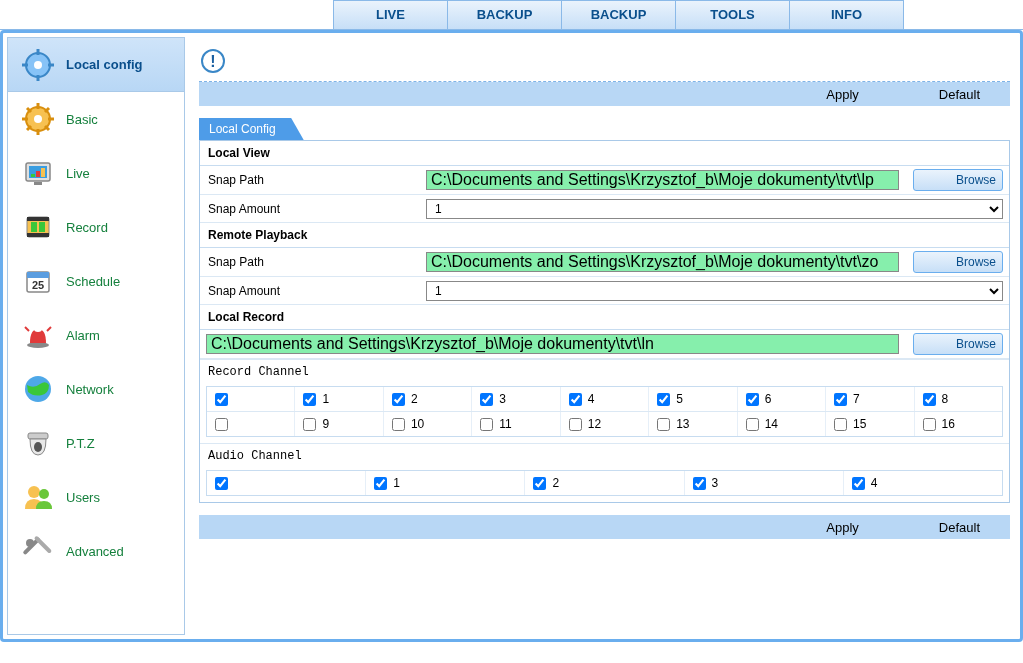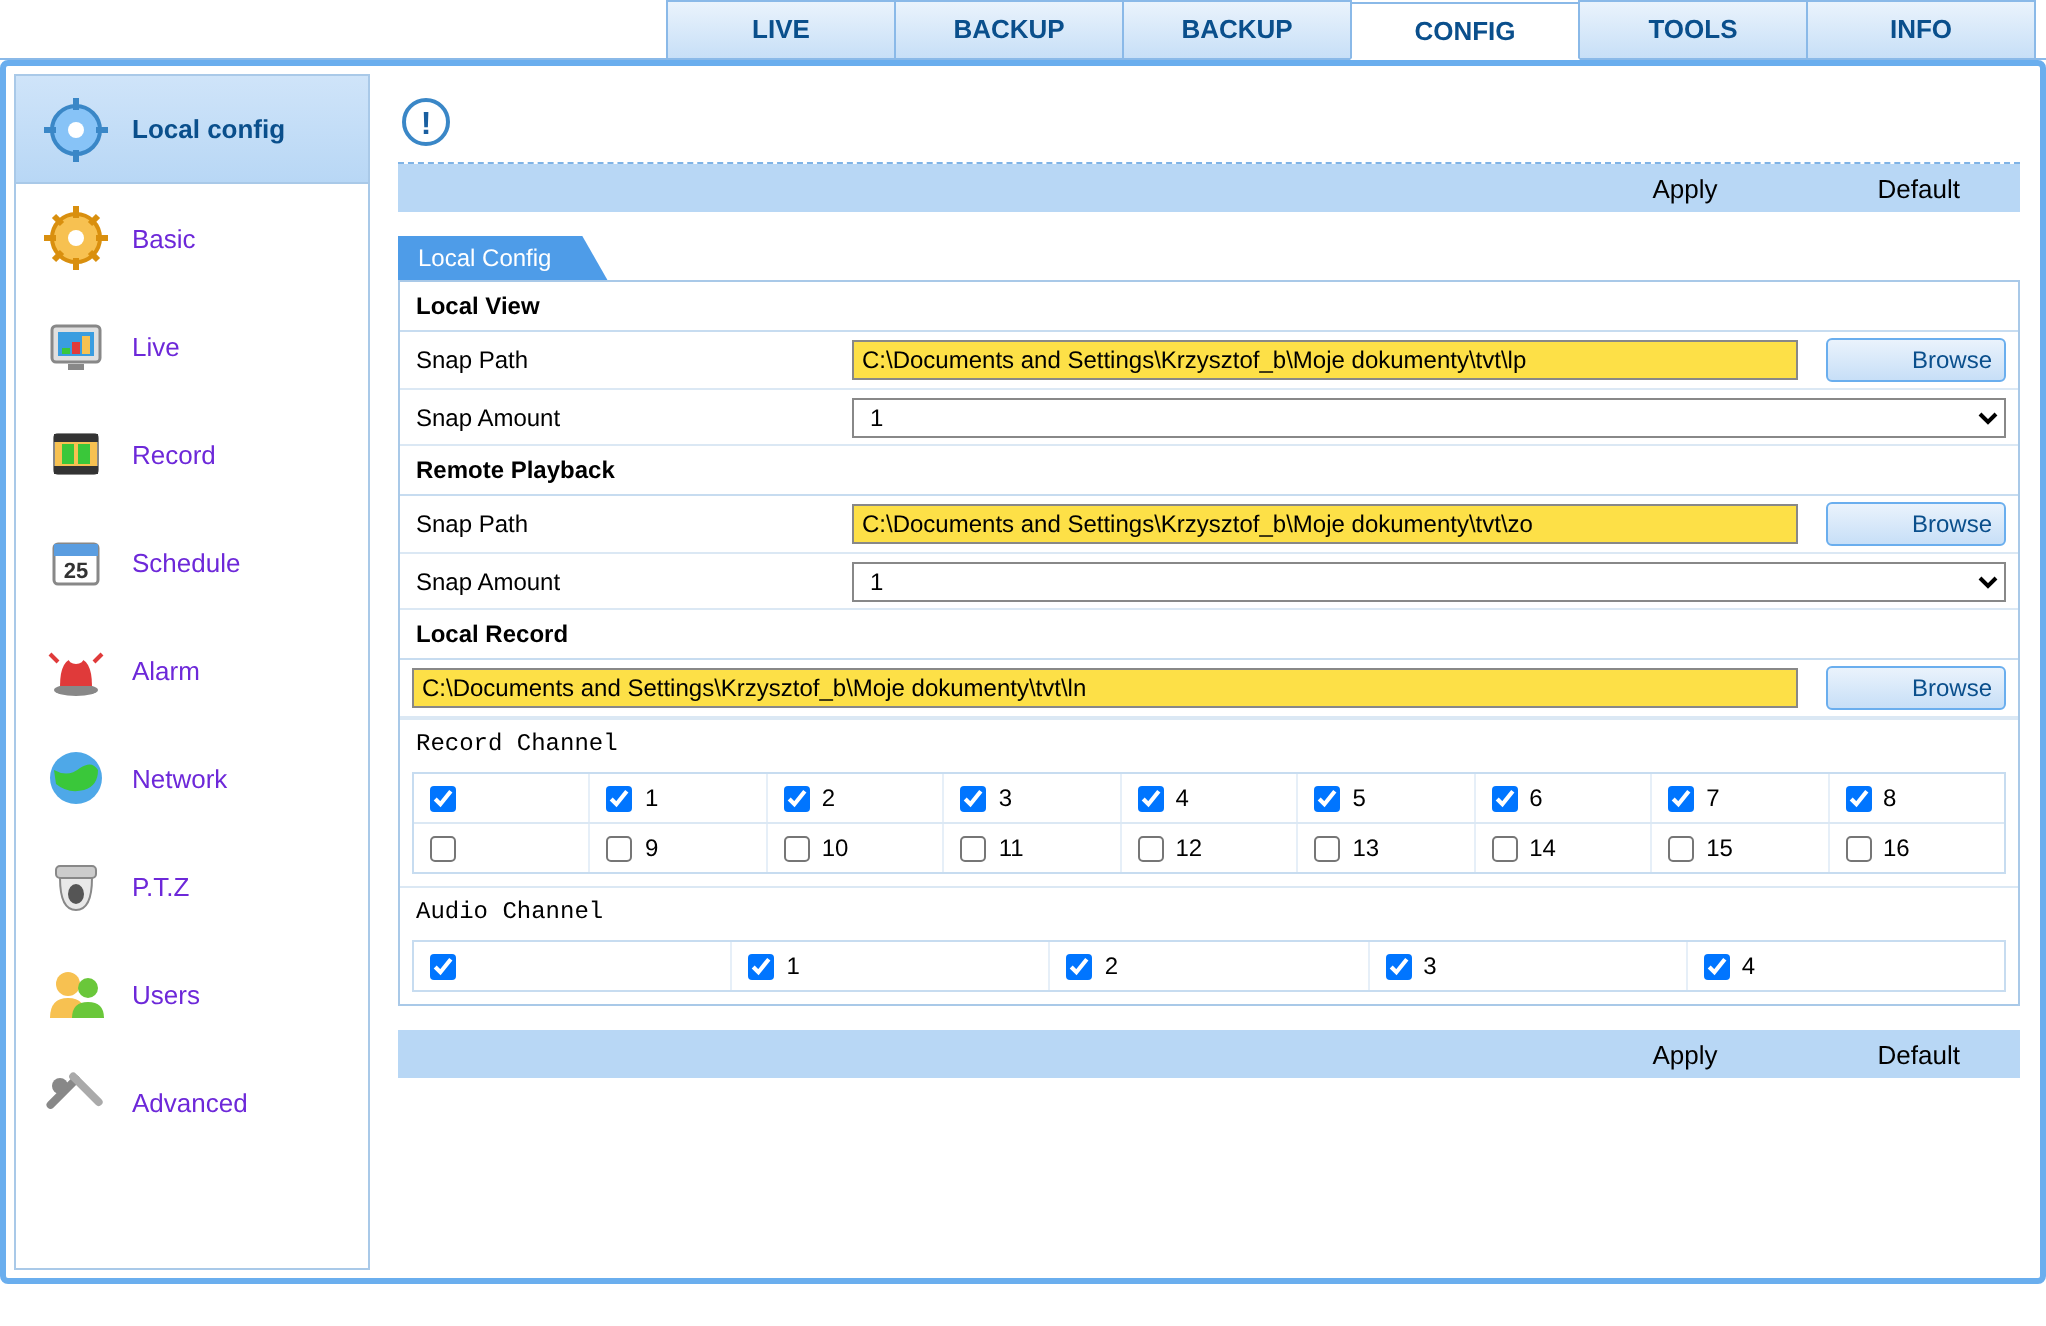--- a/index.html
+++ b/index.html
@@ -58,21 +58,21 @@
     background: #fff;
     display: flex;
     flex-direction: column;
     padding-bottom: 4px;
   }
   .sidebar-item {
     display: flex;
     align-items: center;
     gap: 12px;
     padding: 10px 10px 10px 14px;
-    color: #6d28d9;
+    color: #15803d;
     cursor: pointer;
     min-height: 54px;
   }
   .sidebar-item.active {
     background: linear-gradient(#cfe4f9, #b8d7f5);
     color: #0a4f8c;
     font-weight: bold;
     border-bottom: 1px solid #a9c9e8;
   }
   .sidebar-item .icon {
@@ -150,22 +150,22 @@
     flex: 1;
     display: flex;
     align-items: center;
     gap: 14px;
   }
   .text-input {
     flex: 1;
     height: 20px;
     border: 1px solid #888;
     padding: 0 4px;
-    font-size: 12px;
-    background: #fde047;
+    font-size: 16px;
+    background: #86efac;
   }
   .select {
     flex: 1;
     height: 20px;
     border: 1px solid #888;
     padding: 0 4px;
     font-size: 12px;
     background: #fff;
   }
   .btn {
@@ -220,21 +220,20 @@
 </style>
 </head>
 <body>
 
 <div class="app">
 
   <div class="topnav">
     <div class="tab">LIVE</div>
     <div class="tab">BACKUP</div>
     <div class="tab">BACKUP</div>
-    <div class="tab active">CONFIG</div>
     <div class="tab">TOOLS</div>
     <div class="tab">INFO</div>
   </div>
 
   <div class="frame">
 
     <div class="sidebar">
       <div class="sidebar-item active">
         <span class="icon">
           <svg viewBox="0 0 32 32" width="32" height="32">

